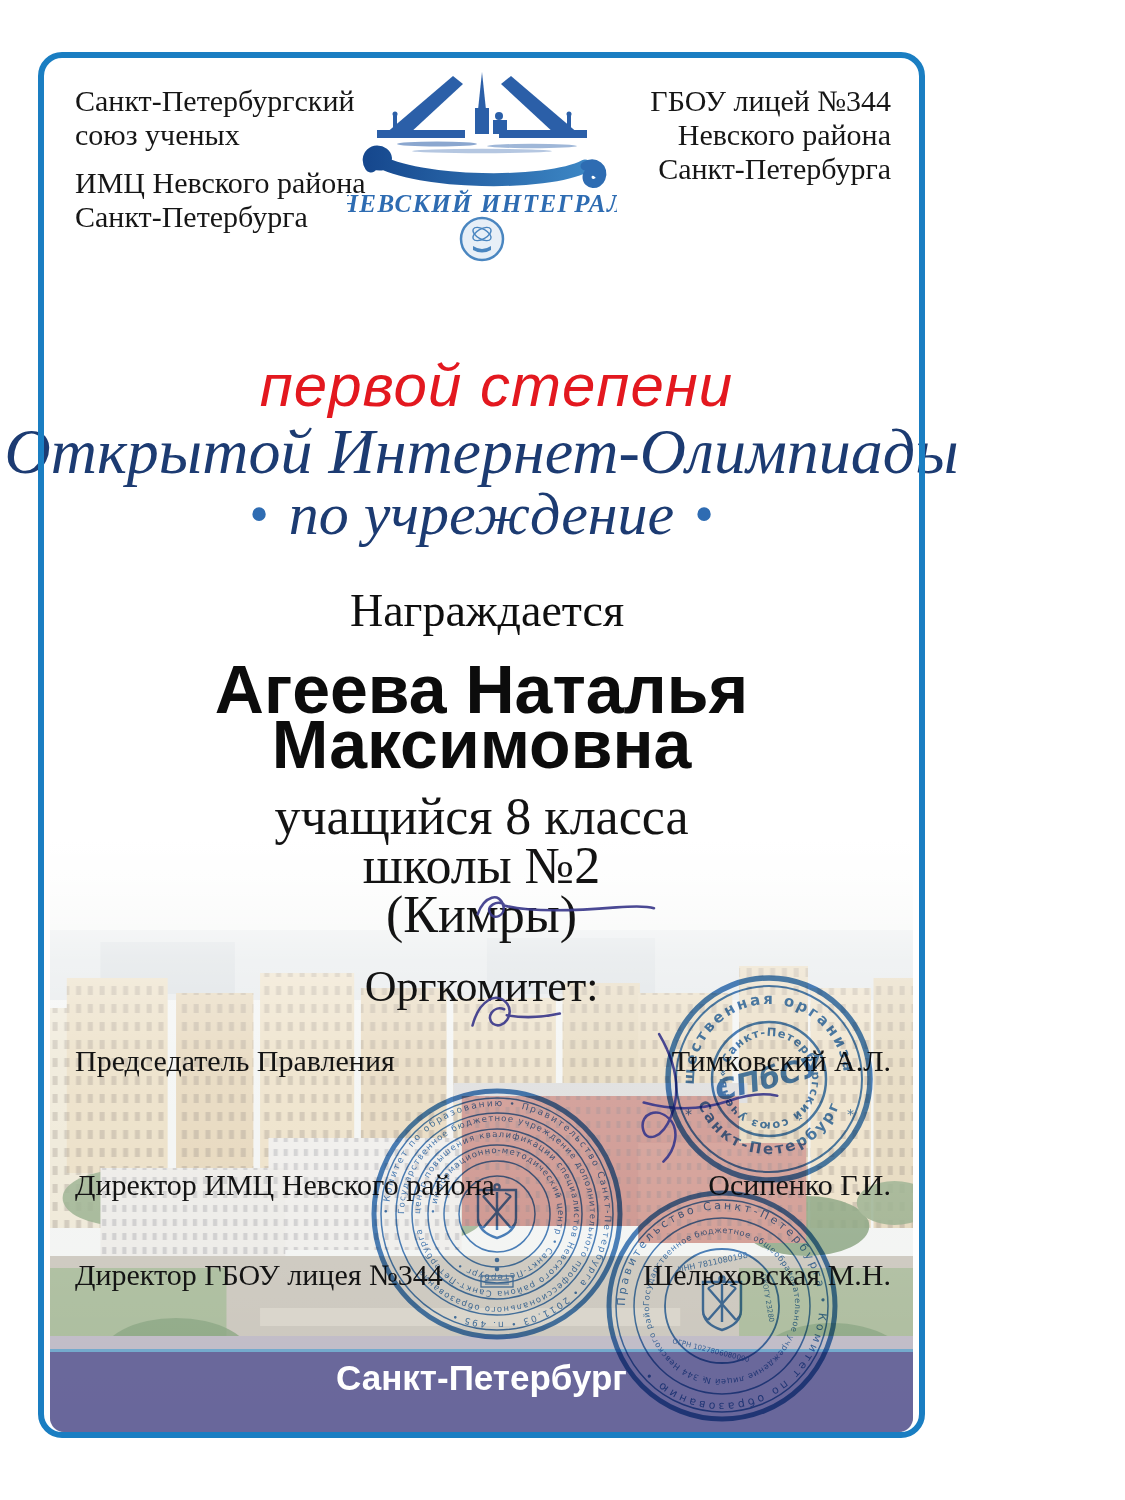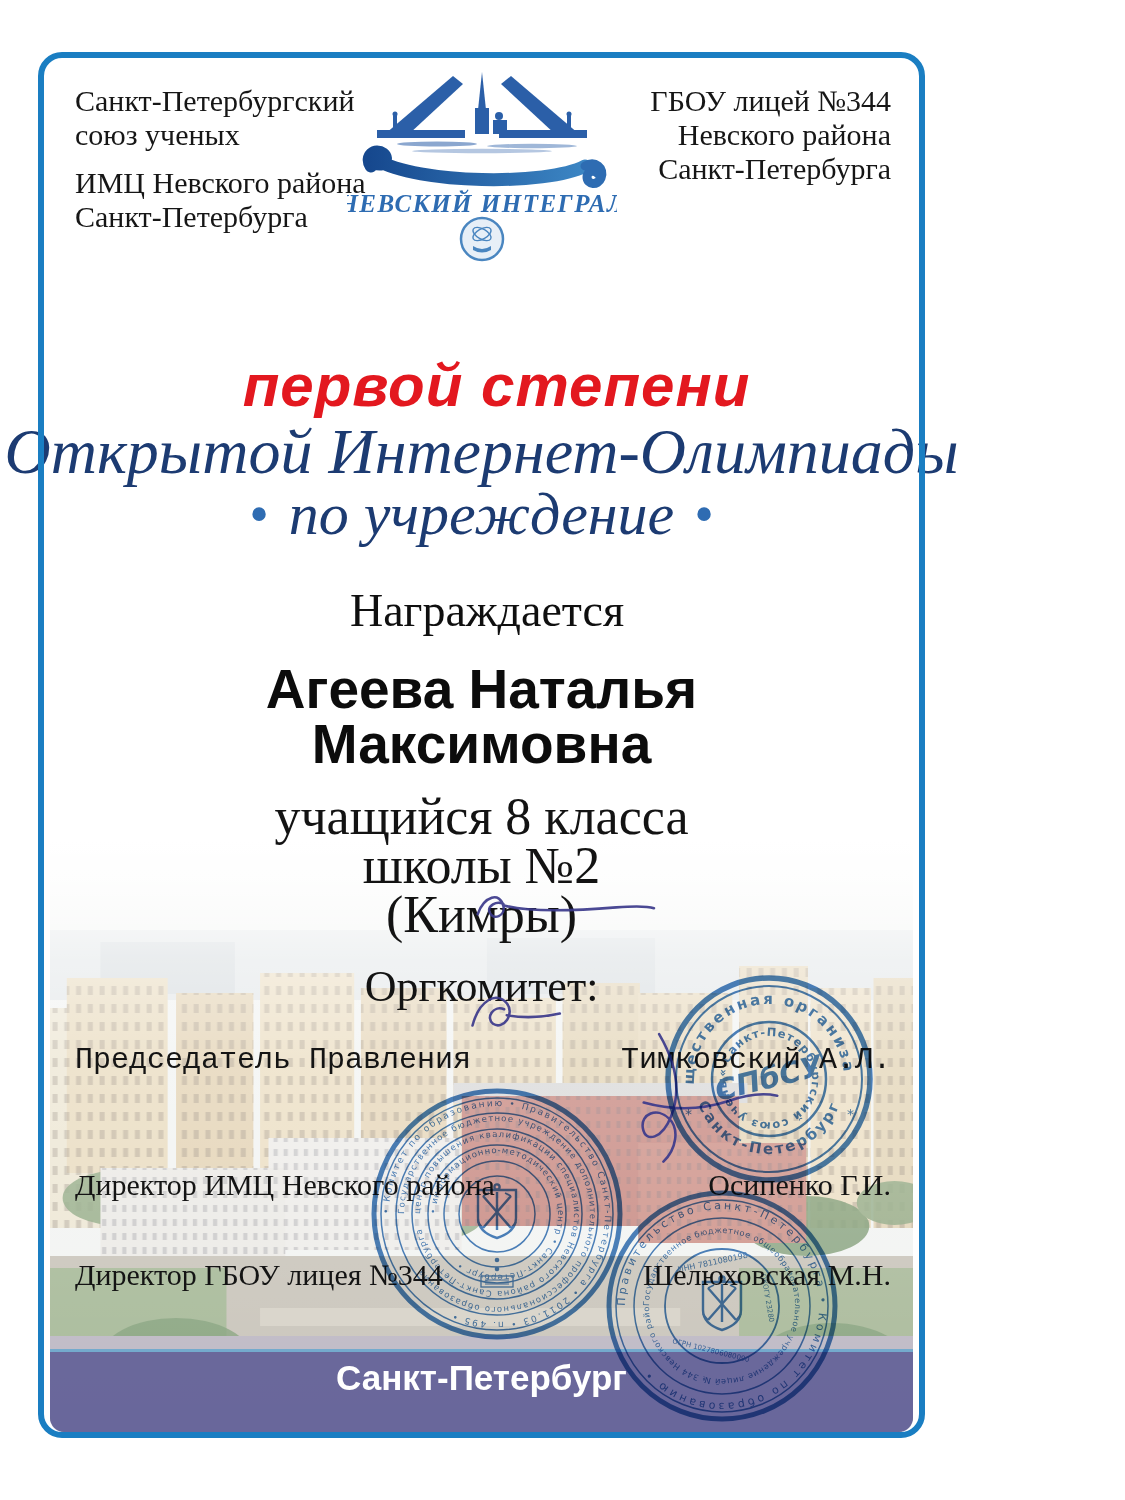--- a/index.html
+++ b/index.html
@@ -21,34 +21,34 @@
   .org-gap{height:14px;}
   .logo{position:absolute;left:50%;top:62px;transform:translateX(-50%);width:270px;height:200px;z-index:5;}
   
   .ctr{position:absolute;left:0;right:0;text-align:center;z-index:5;}
   .t-diploma{top:252px;font-family:"Liberation Sans","DejaVu Sans",sans-serif;font-weight:bold;
      font-size:116px;line-height:1;letter-spacing:3px;
      background:linear-gradient(180deg,#f49a9a 0%,#ef7d7d 44%,#e41b22 47%,#e41b22 100%);
      -webkit-background-clip:text;background-clip:text;color:transparent;
      filter:drop-shadow(3px 4px 1px rgba(150,150,150,.55));}
   .t-degree{top:356px;font-family:"Liberation Sans","DejaVu Sans",sans-serif;font-style:italic;
-     font-weight:bold;font-size:60px;line-height:1;color:#e3181f;letter-spacing:1px;margin-left:30px;}
+     font-weight:normal;font-size:60px;line-height:1;color:#e3181f;letter-spacing:1px;margin-left:30px;}
   .t-olymp1{top:420px;font-style:italic;font-size:64px;line-height:1;color:#1c3b72;}
   .t-olymp2{top:484px;font-style:italic;font-size:60px;line-height:1;color:#1c3b72;}
   .dot{display:inline-block;color:#2f6cb2;font-style:normal;vertical-align:middle;
        font-size:56px;line-height:1;margin:0 20px;transform:translateY(-6px);}
   .t-awarded{top:588px;font-size:46px;line-height:1;color:#0f0f0f;padding-left:11px;}
   .t-name{top:662px;font-family:"Liberation Sans","DejaVu Sans",sans-serif;font-weight:bold;
-          font-size:55px;line-height:55px;color:#0c0c0c;}
+          font-size:68px;line-height:55px;color:#0c0c0c;}
   .t-details{top:792px;font-size:52px;line-height:49px;color:#131313;}
   .t-orgkom{top:965px;font-size:44px;line-height:1;color:#131313;}
   
   .sig-row{position:absolute;left:75px;right:72px;display:flex;justify-content:space-between;
            align-items:flex-end;z-index:5;font-size:30px;line-height:33px;color:#141414;}
-  .row1{top:1044px;font-family:Liberation Mono, monospace;} .row2{top:1168px;} .row3{top:1258px;}
+  .row1{top:1044px;} .row2{top:1168px;} .row3{top:1258px;}
   .sig-name{white-space:nowrap;}
   
   .stamp{position:absolute;z-index:8;mix-blend-mode:multiply;opacity:.85;}
   #stamp1{left:663px;top:973px;width:212px;height:212px;}
   #stamp2{left:369px;top:1086px;width:256px;height:256px;}
   #stamp3{left:604px;top:1188px;width:236px;height:236px;}
   .sigs{position:absolute;inset:0;z-index:7;pointer-events:none;}
   
   .band{position:absolute;left:50px;right:50px;top:1349px;height:83px;z-index:6;box-sizing:border-box;
         background:rgba(84,82,144,.8);border-top:3px solid #74aacd;text-align:center;color:#fff;

